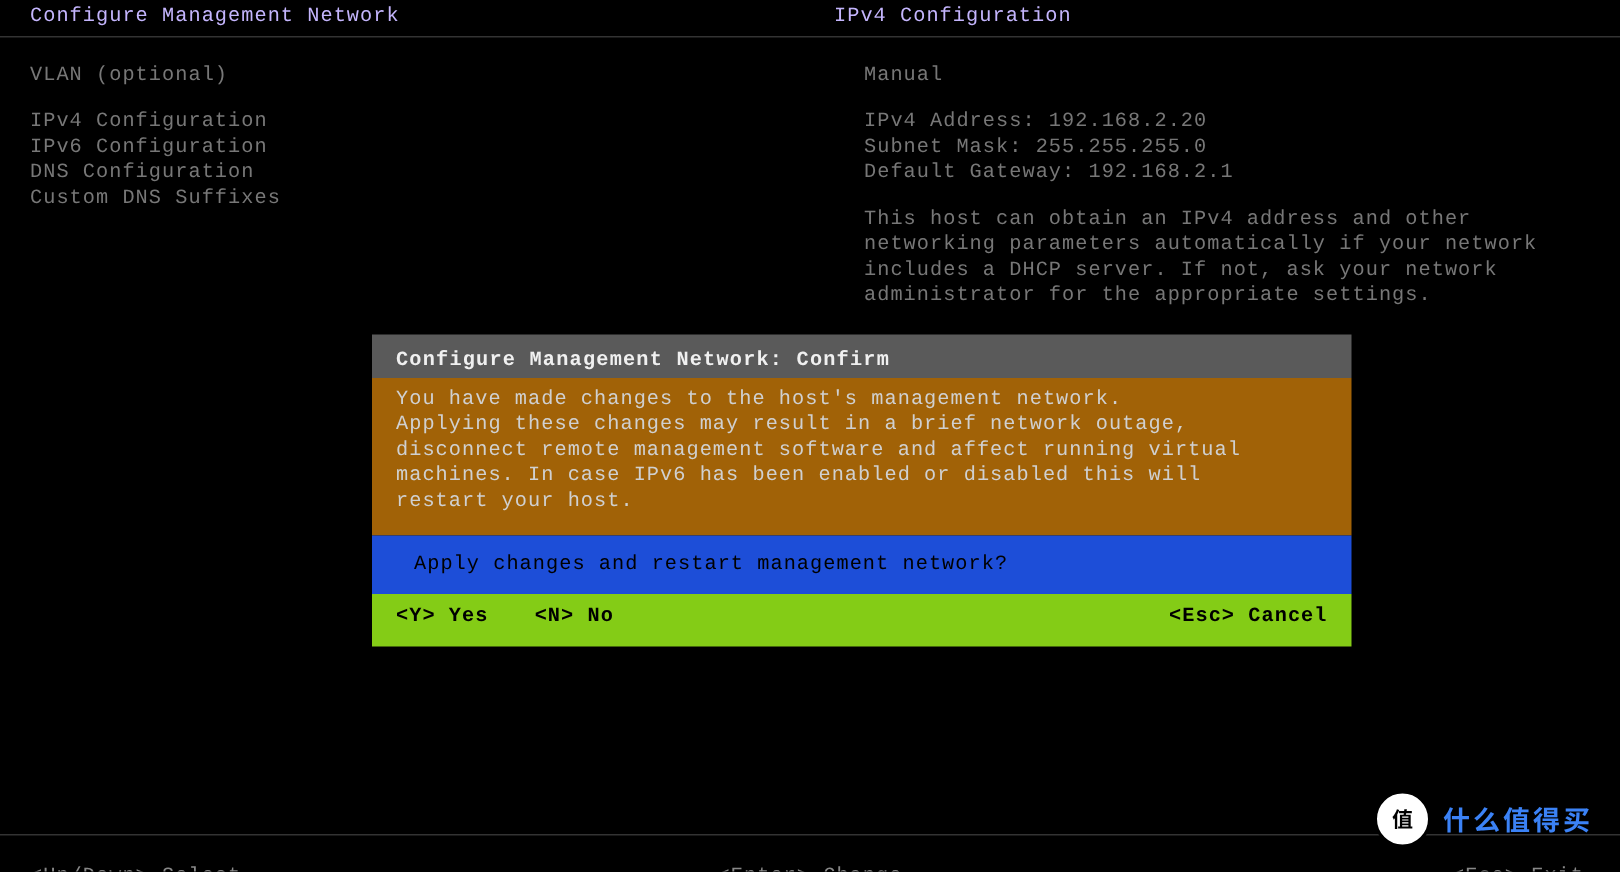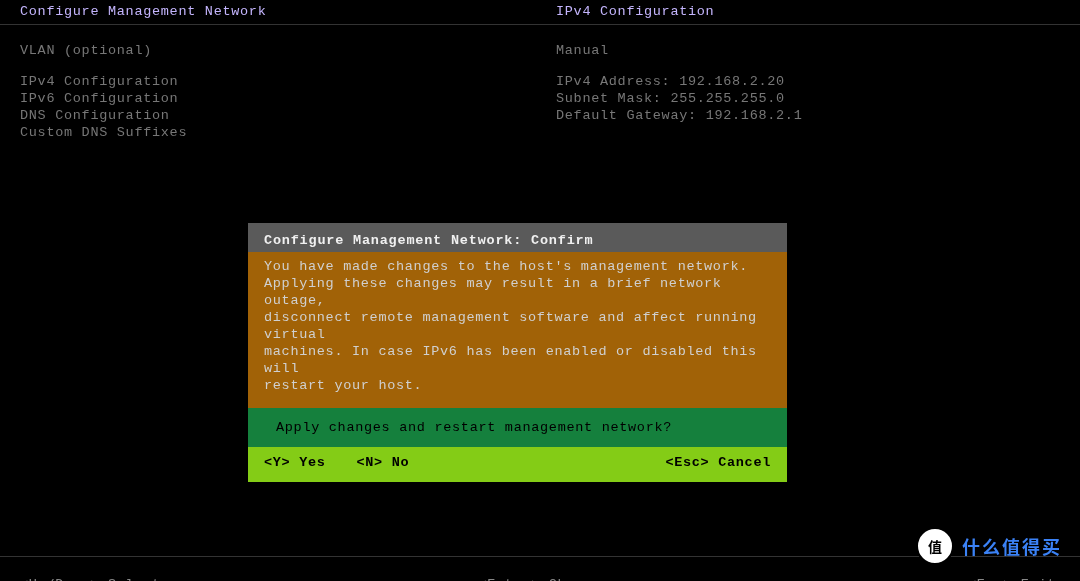--- a/index.html
+++ b/index.html
@@ -20,44 +20,44 @@
   .hdr .l { position:absolute; left:20px; }
   .hdr .r { position:absolute; left:556px; }
   .rule { position:absolute; top:24px; left:0; right:0; height:1px; background:#333; }
   
   .menu {
     position:absolute; top:42px; left:20px; line-height:17px;
   }
   .menu .gap { height:14px; }
   
   .rinfo {
-    position:absolute; top:42px; left:556px; right:22px; line-height:17px;
+    position:absolute; top:42px; left:576px; right:22px; line-height:17px;
   }
   .rinfo .gap { height:14px; }
   
   .foot {
     position:absolute; bottom:4px; left:0; right:0; color:#888;
   }
   .foot .fl { position:absolute; left:20px; }
   .foot .fc { position:absolute; left:0; right:0; text-align:center; }
   .foot .fr { position:absolute; right:24px; }
   .footrule { position:absolute; bottom:24px; left:0; right:0; height:1px; background:#333; }
   
   .dlg {
-    position:absolute; left:248px; top:223px; width:539px;
+    position:absolute; left:248px; top:223px; width:653px;
   }
   .dlg-hdr {
     background:#5a5a5a; color:#f0f0f0; padding:10px 16px 4px; font-weight:bold;
     letter-spacing:0.8px;
   }
   .dlg-body {
     background:#a16207; color:#d0d0d0; padding:6px 16px 14px; line-height:17px;
   }
   .dlg-q {
-    background:#15803d; color:#000; padding:12px 16px 12px 28px; font-weight:500;
+    background:#1d4ed8; color:#000; padding:12px 16px 12px 28px; font-weight:500;
   }
   .dlg-btns {
     background:#84cc16; color:#000; padding:8px 16px 12px; font-weight:bold;
   }
   .dlg-btns .yes { display:inline-block; }
   .dlg-btns .no  { display:inline-block; margin-left:22px; }
   .dlg-btns .esc { float:right; }
   
   .wm {
     position:absolute; right:18px; bottom:16px; display:flex; align-items:center; gap:8px;
@@ -97,20 +97,21 @@
   <div>
     <span>IPv4 Address: </span><span>192.168.2.20</span>
   </div>
   <div>
     <span>Subnet Mask: </span><span>255.255.255.0</span>
   </div>
   <div>
     <span>Default Gateway: </span><span>192.168.2.1</span>
   </div>
   <div class="gap"></div>
+  <div>This host can obtain an IPv4 address and other networking parameters automatically if your network includes a DHCP server. If not, ask your network administrator for the appropriate settings.</div>
 </div>
 
 <div class="dlg">
   <div class="dlg-hdr">Configure Management Network: Confirm</div>
   <div class="dlg-body" style="white-space:pre-line;">You have made changes to the host's management network.
 Applying these changes may result in a brief network outage,
 disconnect remote management software and affect running virtual
 machines. In case IPv6 has been enabled or disabled this will
 restart your host.</div>
   <div class="dlg-q">Apply changes and restart management network?</div>

